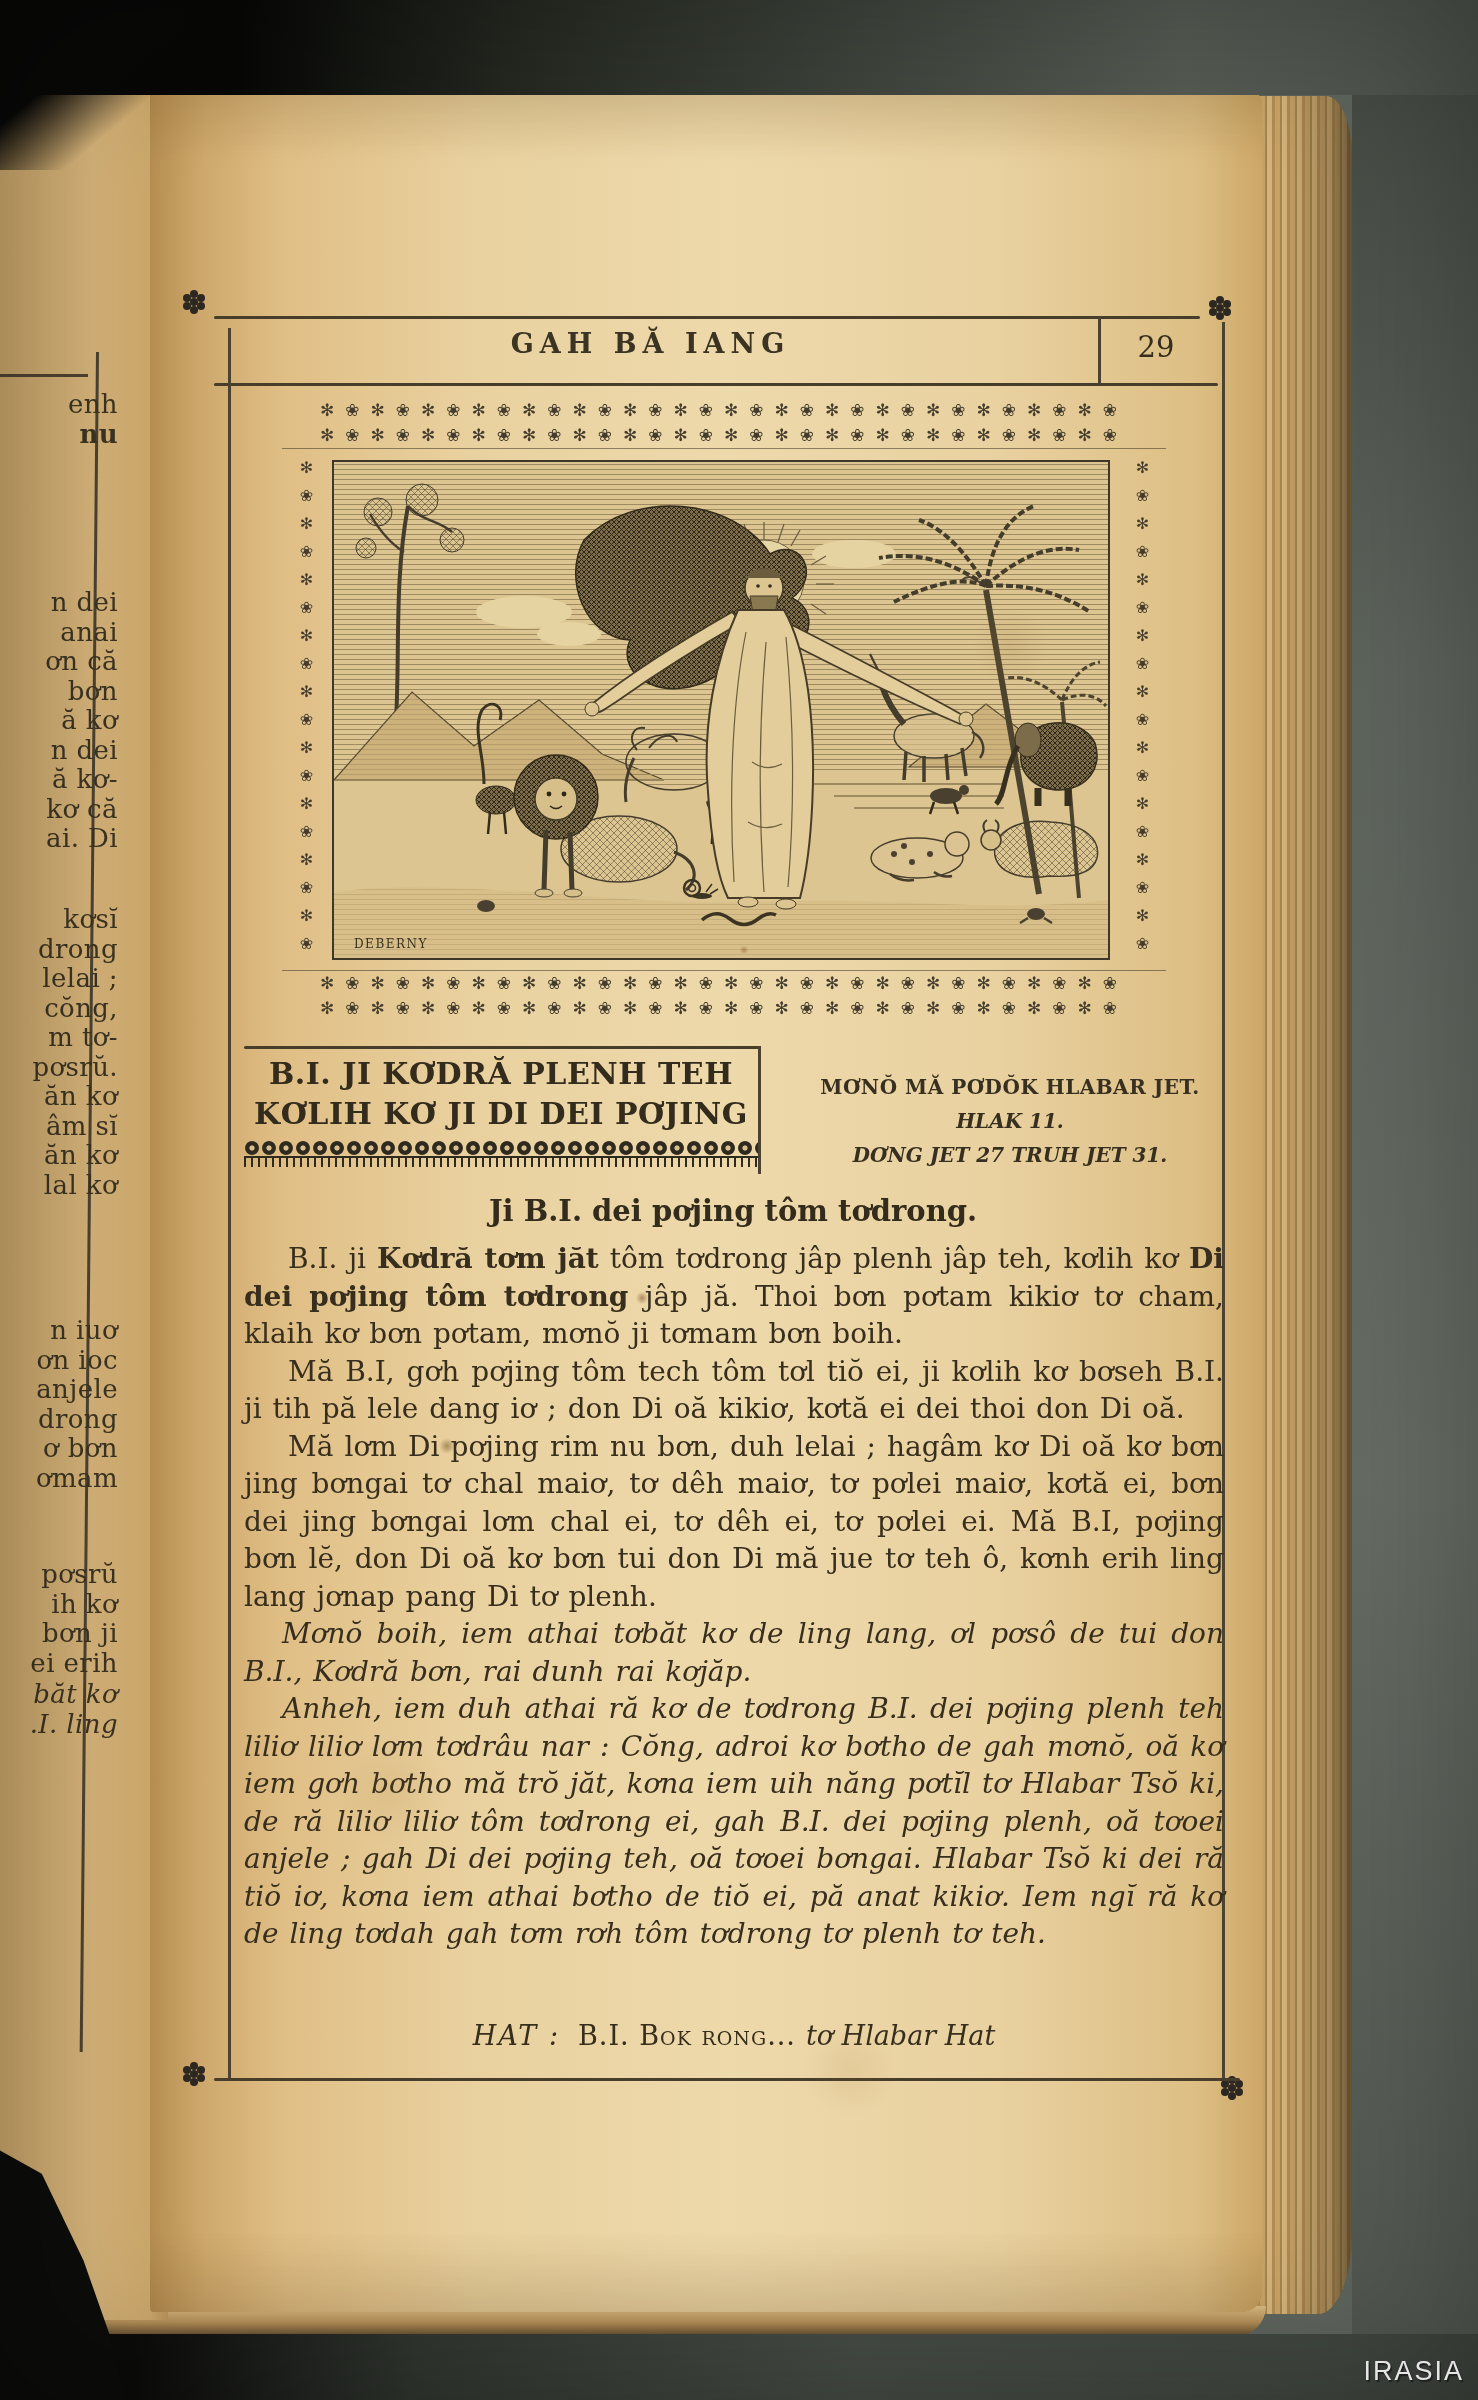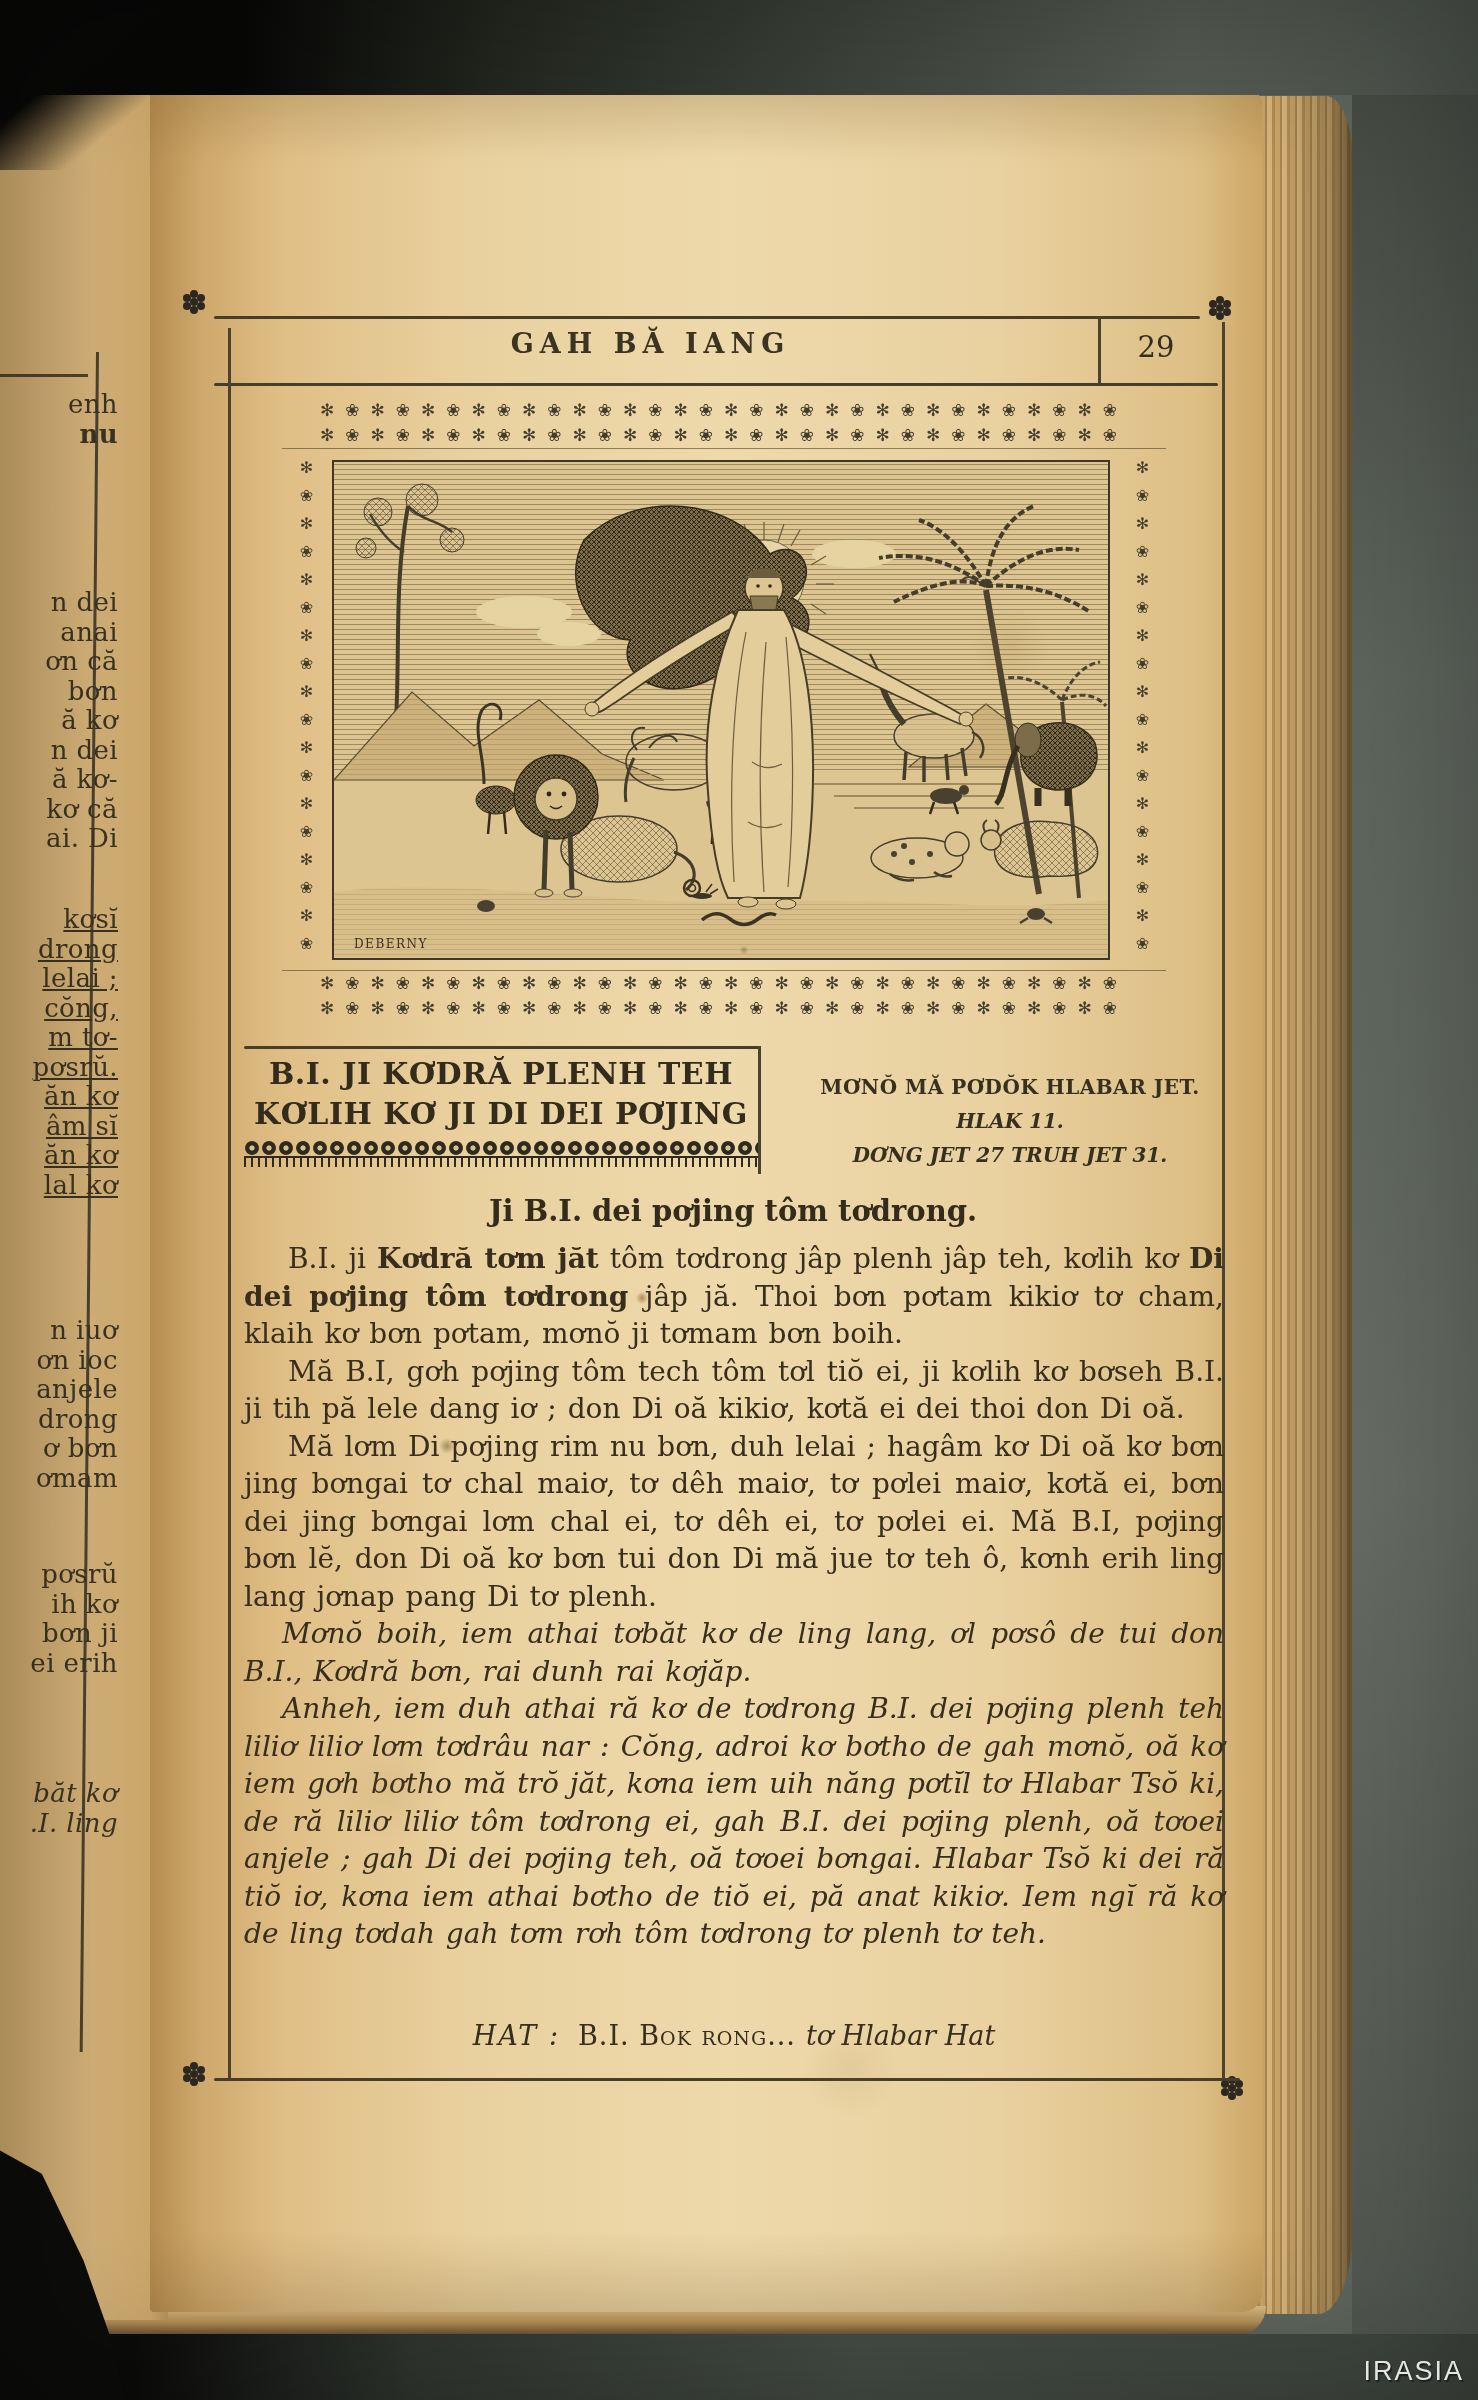--- a/index.html
+++ b/index.html
@@ -31,21 +31,21 @@
 
   
   .facing-page{position:absolute;left:0;top:85px;width:168px;height:2235px;z-index:1;
     background:linear-gradient(90deg,#c5a268,#d3b178 55%,#cba76a 90%,#b8915a);}
   .fp-rule{position:absolute;left:0;top:289px;width:88px;height:3px;background:#4b4230;}
   .fp-border{position:absolute;left:96px;top:267px;width:2.5px;height:1700px;background:#4b4230;
     transform:rotate(.55deg);transform-origin:top left;}
   .frag-group{position:absolute;left:0;width:118px;text-align:right;
     font-size:26px;line-height:29.5px;color:#3b3322;letter-spacing:.4px;padding-left:17px;}
   .frag-group.it{font-style:italic;}
-  .fg0{top:305px;}.fg1{top:503px;}.fg2{top:820px;text-decoration:underline;}.fg3{top:1183px;margin-top:48px;}.fg4{top:1475px;}.fg5{top:1694px;}
+  .fg0{top:305px;}.fg1{top:503px;}.fg2{top:820px;}.fg3{top:1183px;margin-top:48px;}.fg4{top:1475px;}.fg5{top:1595px;}
 
   
   .main-page{position:absolute;left:150px;top:90px;width:1112px;height:2222px;z-index:2;
     border-radius:0 14px 20px 4px;
     background:
       linear-gradient(180deg,rgba(130,95,40,.22),rgba(130,95,40,0) 70px),
       linear-gradient(0deg,rgba(120,85,35,.20),rgba(120,85,35,0) 80px),
       linear-gradient(90deg,#b68e52 0,#cfa96d 55px,#e0bf86 135px,#e9d19f 320px,#eed9ab 52%,#e9d1a0 76%,#ddbf85 94%,#cda767 100%);}
   .stains{position:absolute;inset:0;pointer-events:none;
     background:

